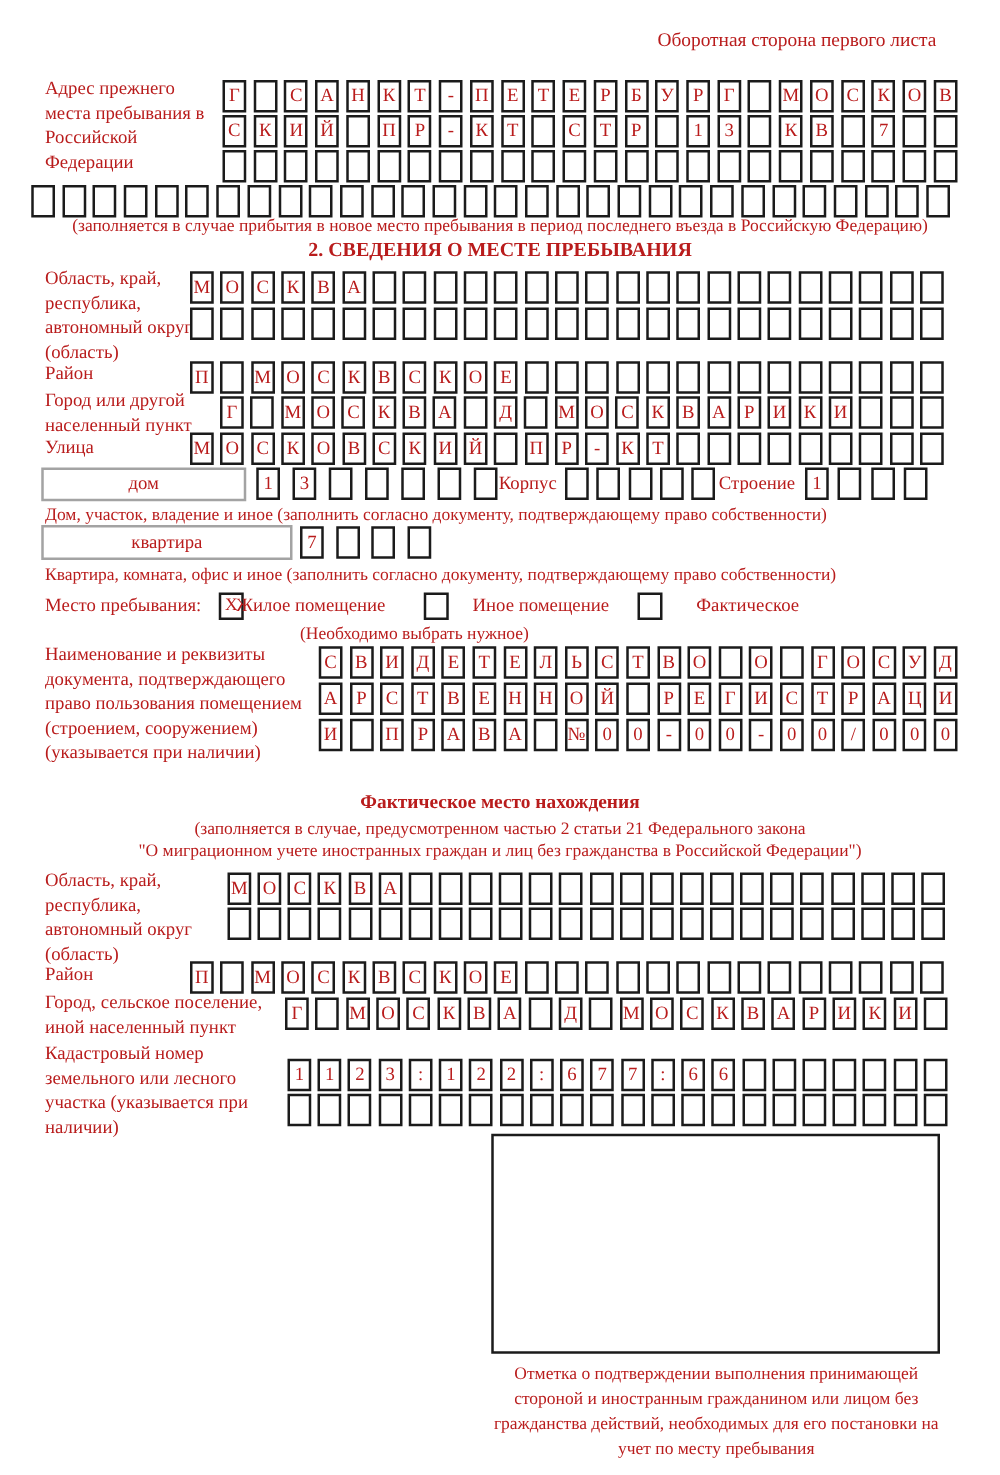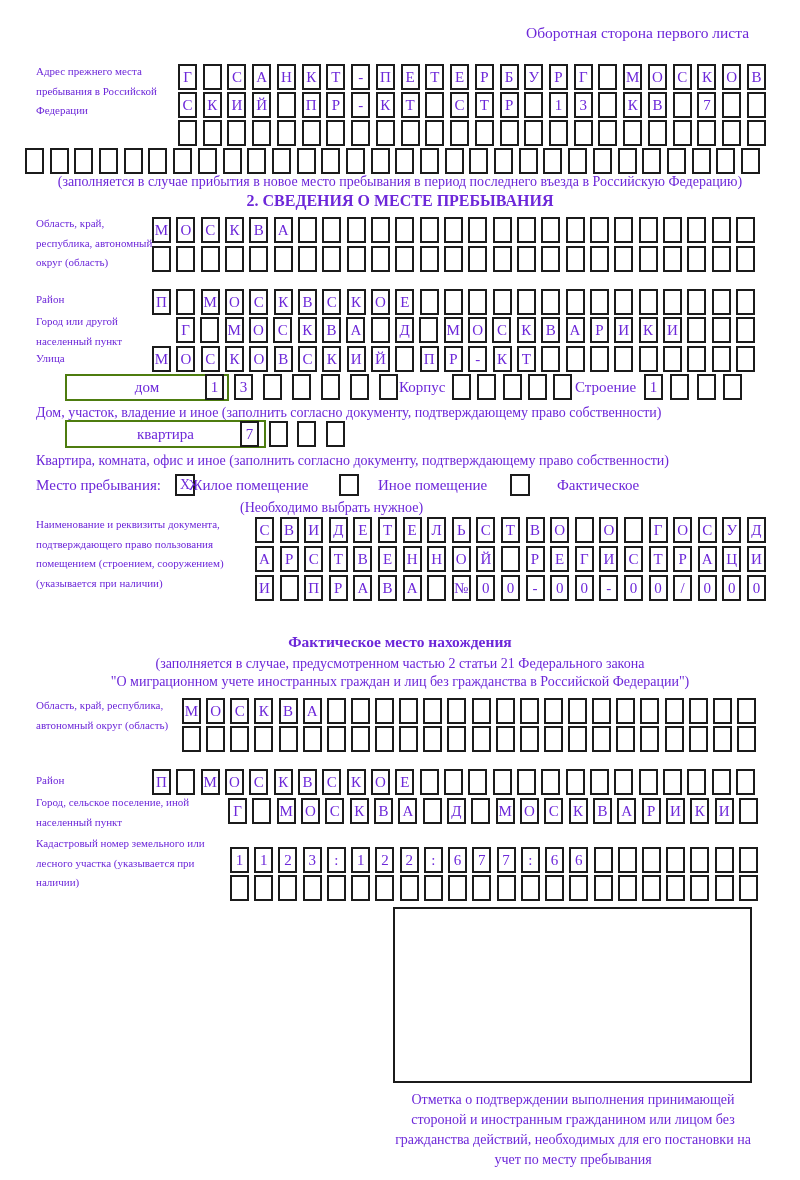--- a/index.html
+++ b/index.html
@@ -1,33 +1,33 @@
 <!DOCTYPE html>
 <html><head>
 <meta charset="utf-8">
 <style>
   html,body{margin:0;padding:0;background:#fff;}
   #page{
     position:relative;width:800px;height:1168px;background:#ffffff;
-    font-family:"Liberation Serif", serif;color:#6d28d9;overflow:hidden;
+    font-family:"Liberation Serif", serif;color:#b91c1c;overflow:hidden;
   }
-  .lbl{position:absolute;font-size:11px;line-height:19.5px;}
+  .lbl{position:absolute;font-size:15px;line-height:19.5px;}
   .corner{position:absolute;top:24px;left:525px;width:225px;font-size:15.5px;text-align:center;}
   .row{position:absolute;display:flex;justify-content:space-between;}
   .cell{
     width:19px;height:26px;box-sizing:border-box;border:2px solid #1b1b1b;background:#fff;
     display:flex;align-items:center;justify-content:center;
     font-size:15px;font-family:"Liberation Serif", serif;
   }
   .h-title{position:absolute;left:0;width:800px;text-align:center;font-weight:bold;font-size:16px;}
   .note{position:absolute;font-size:14px;}
   .note-c{position:absolute;left:0;width:800px;text-align:center;font-size:14px;}
   .widebox{
-    position:absolute;box-sizing:border-box;border:2px solid #4d7c0f;background:#fff;
-    display:flex;align-items:center;justify-content:center;font-size:15px;margin-left:32px;
+    position:absolute;box-sizing:border-box;border:2px solid #a3a3a3;background:#fff;
+    display:flex;align-items:center;justify-content:center;font-size:15px;
   }
   .checkbox{
     position:absolute;width:20px;height:22px;box-sizing:border-box;border:2px solid #1b1b1b;background:#fff;
     display:flex;align-items:center;justify-content:center;font-size:14px;
   }
   .inline-lbl{position:absolute;font-size:15px;white-space:nowrap;}
   .stamp-box{position:absolute;left:393px;top:907px;width:359px;height:176px;box-sizing:border-box;border:2px solid #1b1b1b;background:#fff;}
   .stamp-note{position:absolute;left:383px;top:1090px;width:380px;text-align:center;font-size:14px;line-height:20px;}
 </style>
 </head>

